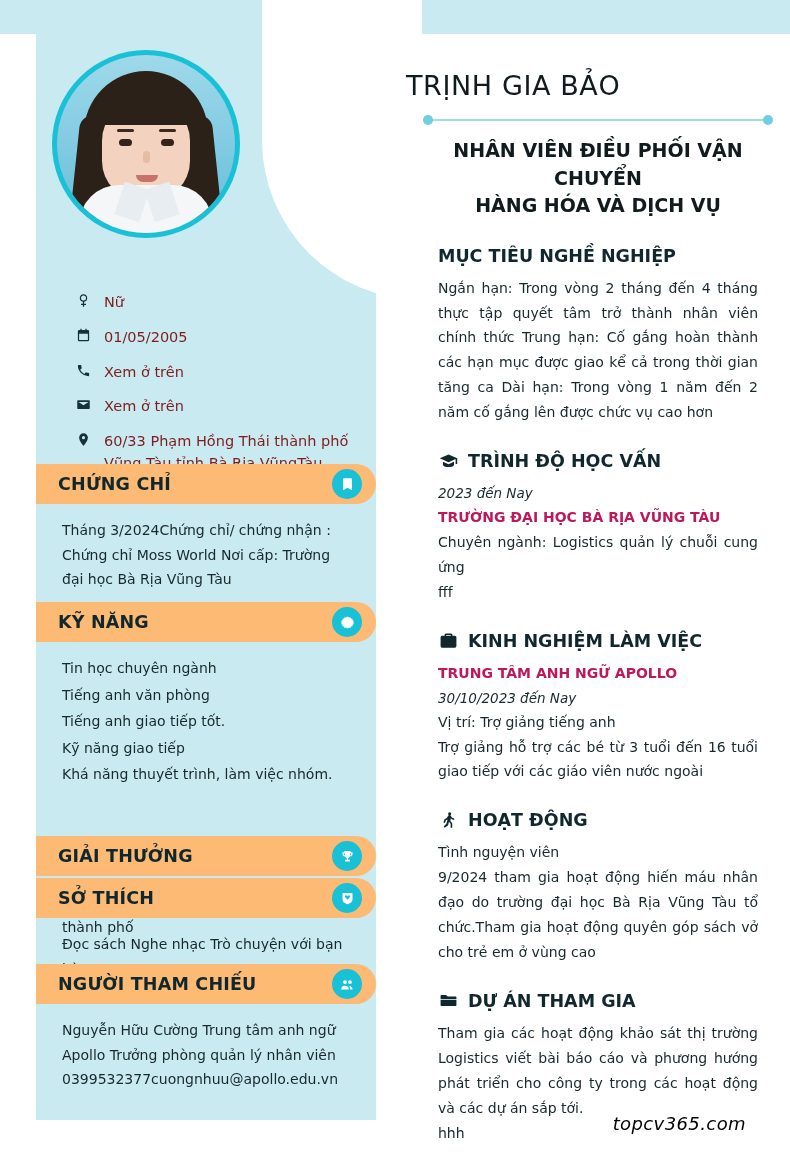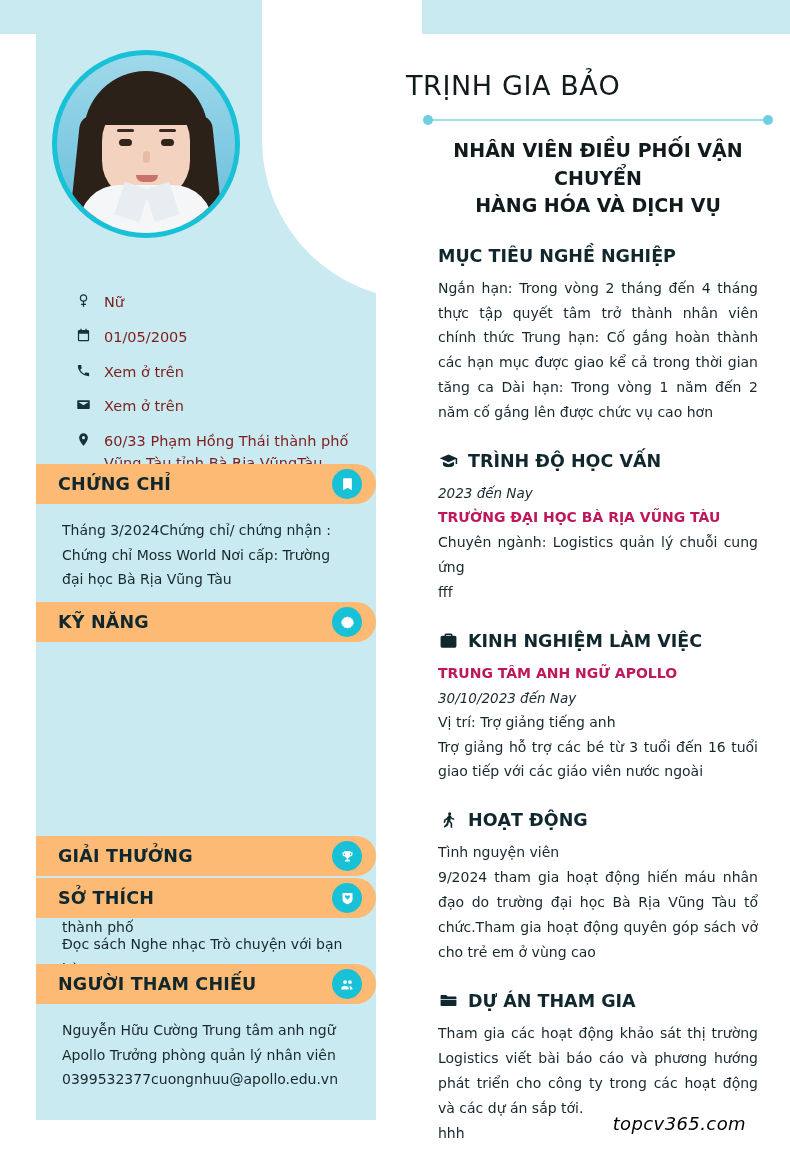--- a/index.html
+++ b/index.html
@@ -318,20 +318,27 @@
 
   <div class="sec" style="top:602px;">
     <div class="sec-head">
       <h2>KỸ NĂNG</h2>
       <span class="badge">
         <svg viewBox="0 0 24 24">
             <path d="M12 8a4 4 0 1 0 0 8 4 4 0 0 0 0-8zm9.4 4 .6-2.3-2.1-1.2.1-2.4-2.4-.5-1-2.2-2.3.7L12 2.4l-2.3 1.7-2.3-.7-1 2.2-2.4.5.1 2.4L2 9.7 2.6 12 2 14.3l2.1 1.2-.1 2.4 2.4.5 1 2.2 2.3-.7 2.3 1.7 2.3-1.7 2.3.7 1-2.2 2.4-.5-.1-2.4 2.1-1.2-.6-2.3z"></path>
           </svg>
       </span>
     </div>
+    <div class="sec-body">
+      <p>Tin học chuyên ngành</p>
+      <p>Tiếng anh văn phòng</p>
+      <p>Tiếng anh giao tiếp tốt.</p>
+      <p>Kỹ năng giao tiếp</p>
+      <p>Khá năng thuyết trình, làm việc nhóm.</p>
+    </div>
   </div>
 
   <div class="sec" style="top:792px;margin-top:44px;">
     <div class="sec-head">
       <h2>GIẢI THƯỞNG</h2>
       <span class="badge">
         <svg viewBox="0 0 24 24">
             <path d="M7 3h10v2h3v3a4 4 0 0 1-4 4h-.3A5 5 0 0 1 13 14.9V17h3v3H8v-3h3v-2.1A5 5 0 0 1 8.3 12H8a4 4 0 0 1-4-4V5h3V3zm-1 4v1a2 2 0 0 0 2 2V7H6zm12 0h-2v3a2 2 0 0 0 2-2V7z"></path>
           </svg>
       </span>

